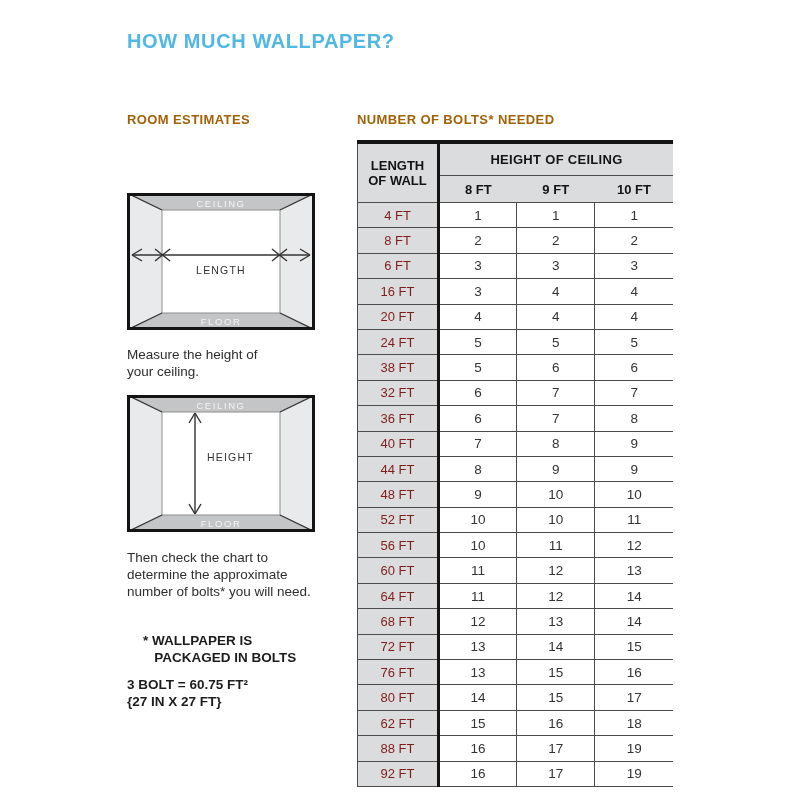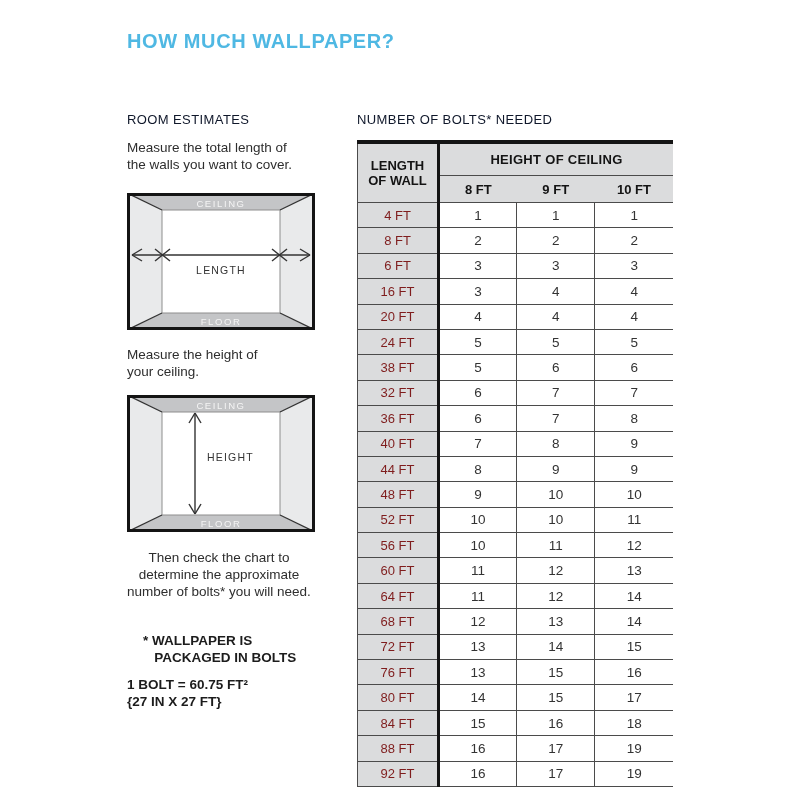--- a/index.html
+++ b/index.html
@@ -5,30 +5,30 @@
   html,body{margin:0;padding:0;background:#ffffff;}
   #page{
     position:relative;width:800px;height:800px;background:#ffffff;
     font-family:"Liberation Sans", sans-serif;color:#2e2e2e;overflow:hidden;
   }
   .abs{position:absolute;}
   .page-title{
     left:127px;top:30px;font-size:20px;font-weight:bold;color:#4FB8E3;letter-spacing:0.6px;
   }
   .section-heading{
-    font-size:13px;font-weight:normal;color:#0f172a;letter-spacing:0.4px;
+    font-size:13px;font-weight:bold;color:#a16207;letter-spacing:0.4px;
   }
   #room-estimates-heading{left:127px;top:112px;}
   #bolts-heading{left:357px;top:112px;width:316px;text-align:left;}
   .para{
     font-size:13.5px;line-height:17px;color:#2e2e2e;white-space:pre-line;
   }
   #step1{left:127px;top:139px;}
   #step2{left:127px;top:346px;}
-  #step3{left:127px;top:549px;text-align:center;}
+  #step3{left:127px;top:549px;}
   .bold-note{
     font-size:13.5px;line-height:16.5px;font-weight:bold;color:#1c1c1c;white-space:pre-line;
   }
   #packaged-note{left:143px;top:633px;}
   #bolt-size-note{left:127px;top:677px;}
   .room-svg{position:absolute;left:127px;width:188px;height:137px;}
   #room-diagram-1{top:193px;}
   #room-diagram-2{top:395px;}
 
   
@@ -67,22 +67,20 @@
 </style>
 </head>
 <body>
 
 <div id="page">
 
   <div class="abs page-title">HOW MUCH WALLPAPER?</div>
 
   <div class="abs section-heading" id="room-estimates-heading">ROOM ESTIMATES</div>
 
-  <div class="abs para" id="step1">Measure the total length of
-the walls you want to cover.</div>
 
   <svg class="room-svg" id="room-diagram-1" viewBox="0 0 188 137">
     <polygon points="0,0 188,0 153,17 35,17" fill="#C4C5C7"></polygon>
     <polygon points="0,137 188,137 153,120 35,120" fill="#C4C5C7"></polygon>
     <polygon points="0,0 35,17 35,120 0,137" fill="#E9EAEB"></polygon>
     <polygon points="188,0 153,17 153,120 188,137" fill="#E9EAEB"></polygon>
     <rect x="35" y="17" width="118" height="103" fill="#ffffff" stroke="#8d8d8d" stroke-width="1"></rect>
     <g stroke="#333333" stroke-width="1.3">
       <line x1="0" y1="0" x2="35" y2="17"></line>
       <line x1="188" y1="0" x2="153" y2="17"></line>
@@ -134,21 +132,21 @@
     <rect x="1.5" y="1.5" width="185" height="134" fill="none" stroke="#141414" stroke-width="3"></rect>
   </svg>
 
   <div class="abs para" id="step3">Then check the chart to
 determine the approximate
 number of bolts* you will need.</div>
 
   <div class="abs bold-note" id="packaged-note">* WALLPAPER IS
 &nbsp;&nbsp;&nbsp;PACKAGED IN BOLTS</div>
 
-  <div class="abs bold-note" id="bolt-size-note">1 BOLT = 60.75 FT²
+  <div class="abs bold-note" id="bolt-size-note">3 BOLT = 60.75 FT²
 {27 IN X 27 FT}</div>
 
   <div class="abs section-heading" id="bolts-heading">NUMBER OF BOLTS* NEEDED</div>
 
   <div id="bolt-table-wrap">
     <table id="bolt-table">
       <thead>
         <tr>
           <th class="corner-header" rowspan="2">LENGTH
 OF WALL</th>
@@ -275,21 +273,21 @@
             <td class="val">15</td>
             <td class="val">16</td>
           </tr>
           <tr>
             <td class="row-label">80 FT</td>
             <td class="val">14</td>
             <td class="val">15</td>
             <td class="val">17</td>
           </tr>
           <tr>
-            <td class="row-label">84 FT</td>
+            <td class="row-label">62 FT</td>
             <td class="val">15</td>
             <td class="val">16</td>
             <td class="val">18</td>
           </tr>
           <tr>
             <td class="row-label">88 FT</td>
             <td class="val">16</td>
             <td class="val">17</td>
             <td class="val">19</td>
           </tr>

